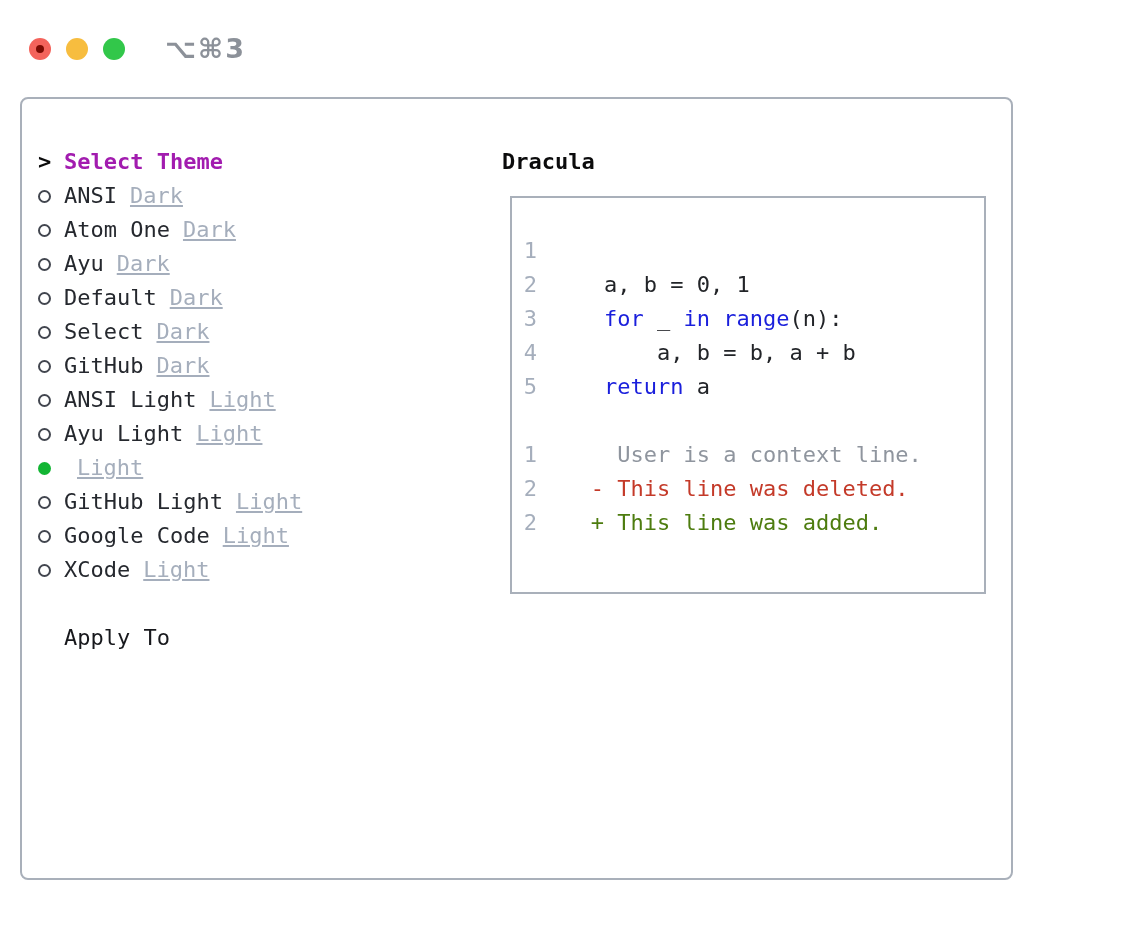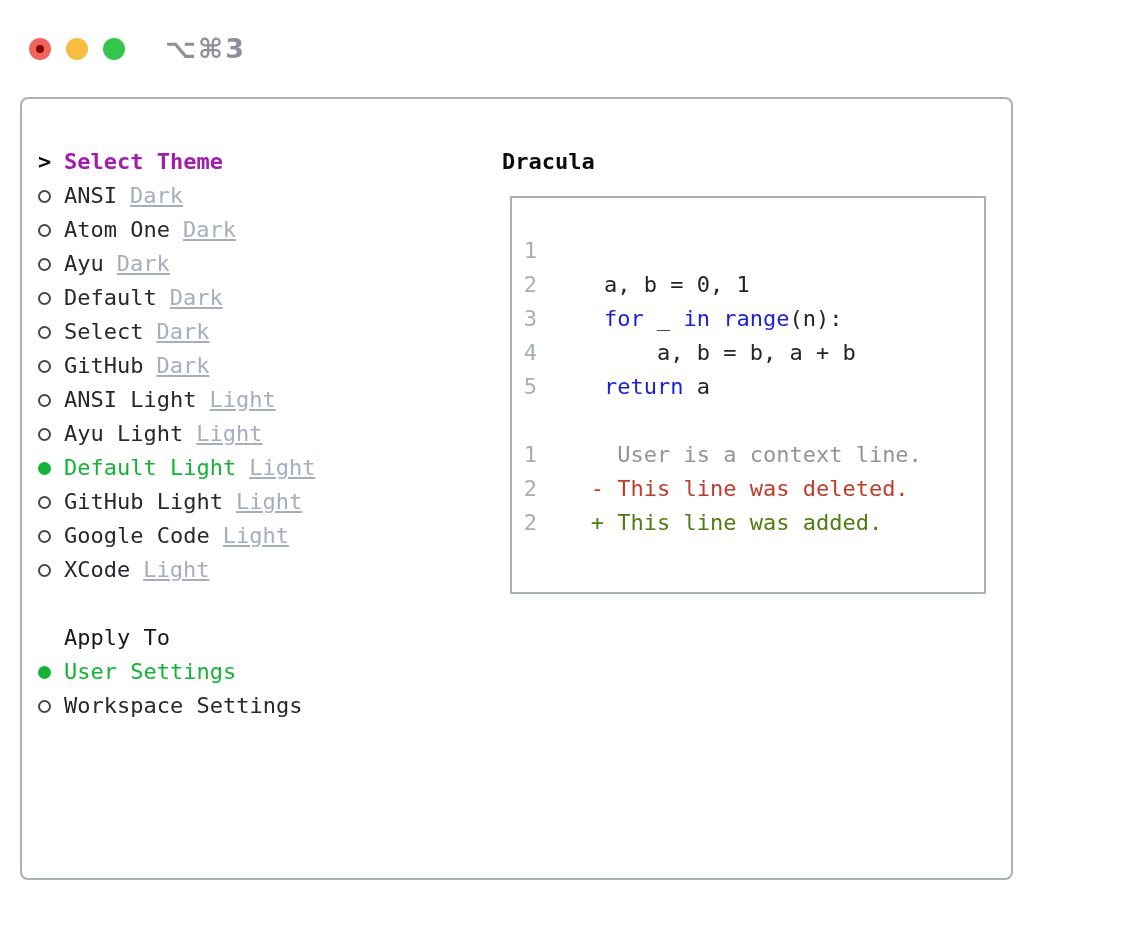--- a/index.html
+++ b/index.html
@@ -83,37 +83,33 @@
 
     <div id="theme-list">
         <div class="row"><span class="mark"><span class="circle"></span></span><span class="nm">ANSI</span><span class="variant">Dark</span></div>
         <div class="row"><span class="mark"><span class="circle"></span></span><span class="nm">Atom One</span><span class="variant">Dark</span></div>
         <div class="row"><span class="mark"><span class="circle"></span></span><span class="nm">Ayu</span><span class="variant">Dark</span></div>
         <div class="row"><span class="mark"><span class="circle"></span></span><span class="nm">Default</span><span class="variant">Dark</span></div>
         <div class="row"><span class="mark"><span class="circle"></span></span><span class="nm">Select</span><span class="variant">Dark</span></div>
         <div class="row"><span class="mark"><span class="circle"></span></span><span class="nm">GitHub</span><span class="variant">Dark</span></div>
         <div class="row"><span class="mark"><span class="circle"></span></span><span class="nm">ANSI Light</span><span class="variant">Light</span></div>
         <div class="row"><span class="mark"><span class="circle"></span></span><span class="nm">Ayu Light</span><span class="variant">Light</span></div>
-        <div class="row"><span class="mark"><span class="circle sel"></span></span><span class="nm sel">Default Light</span><span class="variant">Light</span></div>
+        <div class="row"><span class="mark"><span class="circle sel"></span></span><span class="variant">Light</span></div>
         <div class="row"><span class="mark"><span class="circle"></span></span><span class="nm">GitHub Light</span><span class="variant">Light</span></div>
         <div class="row"><span class="mark"><span class="circle"></span></span><span class="nm">Google Code</span><span class="variant">Light</span></div>
         <div class="row"><span class="mark"><span class="circle"></span></span><span class="nm">XCode</span><span class="variant">Light</span></div>
       </div>
 
     <div class="spacer"></div>
 
     <div class="row">
       <span class="mark"></span>
       <span class="subhdr">Apply To</span>
     </div>
 
-    <div id="apply-list">
-        <div class="row"><span class="mark"><span class="circle sel"></span></span><span class="nm sel">User Settings</span></div>
-        <div class="row"><span class="mark"><span class="circle"></span></span><span class="nm">Workspace Settings</span></div>
-      </div>
 
   </div>
 
   <div class="right-col">
     <div class="preview-label">Dracula</div>
     <div class="preview-box">
       <div id="code-block">
           <div class="pline">
             <span class="lnum">1</span>
           </div>

